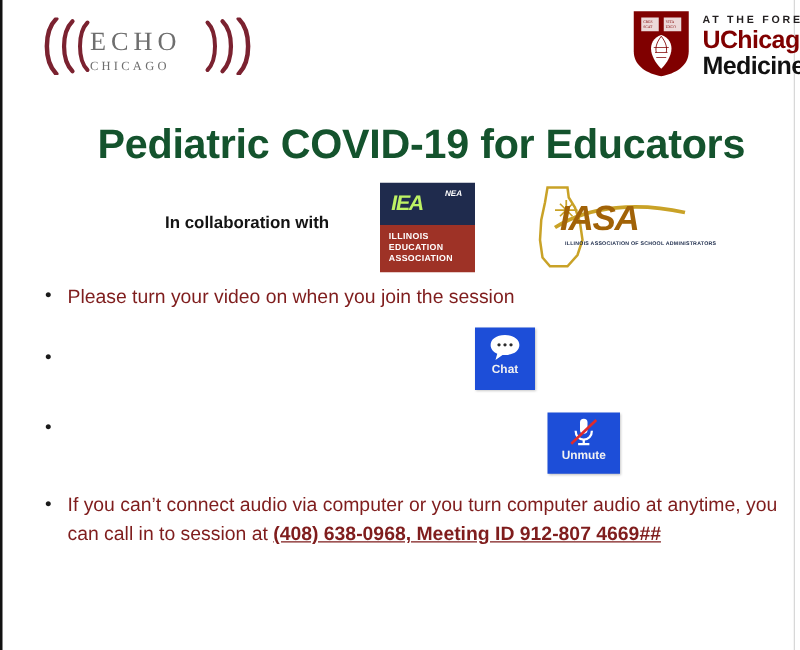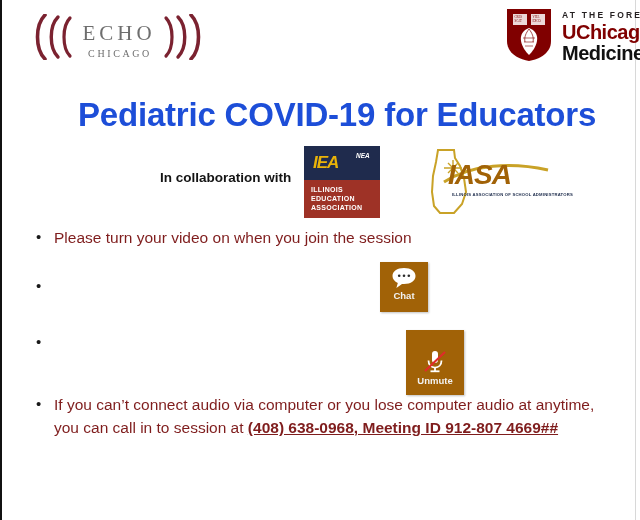--- a/index.html
+++ b/index.html
@@ -48,34 +48,33 @@
     width: 48px;
     height: 46px;
   }
   #echo-logo .arcs-left { left: 0px; }
   #echo-logo .arcs-right { left: 136px; }
   #echo-logo .echo-word {
     position: absolute;
     left: 46px;
     top: 11px;
     width: 94px;
-    text-align: center;
     font-family: "Liberation Serif", serif;
     font-size: 21px;
     letter-spacing: 4px;
     color: #6e6e6e;
     font-weight: 400;
     line-height: 24px;
   }
   #echo-logo .chicago-word {
     position: absolute;
     left: 46px;
     top: 38px;
     width: 96px;
-    text-align: center;
+    text-align: left;
     font-family: "Liberation Serif", serif;
     font-size: 10px;
     letter-spacing: 2.6px;
     color: #6e6e6e;
     line-height: 12px;
   }
 
   
   #uchicago-logo {
     position: absolute;
@@ -123,41 +122,40 @@
     white-space: nowrap;
   }
 
   
   #slide-title {
     position: absolute;
     left: 76px;
     top: 96px;
     font-size: 33px;
     font-weight: bold;
-    color: #1d4ed8;
+    color: #14532d;
     white-space: nowrap;
     letter-spacing: -0.2px;
   }
 
   
   #collab-row {
     position: absolute;
     left: 130px;
     top: 146px;
     height: 76px;
   }
   #collab-label {
     position: absolute;
     left: 0px;
     top: 24px;
     font-size: 13.5px;
     font-weight: bold;
     color: #141414;
     white-space: nowrap;
-    margin-left: 28px;
   }
 
   
   #iea-logo {
     position: absolute;
     left: 172px;
     top: 0px;
     width: 76px;
     height: 72px;
     overflow: hidden;
@@ -172,21 +170,21 @@
     background: #9e3226;
     position: relative;
   }
   #iea-logo .iea-mark {
     position: absolute;
     left: 9px;
     top: 8px;
     font-size: 17px;
     font-weight: bold;
     font-style: italic;
-    color: #eab308;
+    color: #bef264;
     letter-spacing: -1px;
     line-height: 18px;
   }
   #iea-logo .nea-mark {
     position: absolute;
     left: 52px;
     top: 6px;
     font-size: 6.5px;
     font-weight: bold;
     font-style: italic;
@@ -274,21 +272,21 @@
 
   #bullet-1 { left: 30px; top: 226px; width: 560px; }
   #bullet-2 { left: 30px; top: 275px; width: 420px; }
   #bullet-3 { left: 30px; top: 331px; width: 440px; }
   #bullet-4 { left: 30px; top: 393px; width: 600px; }
   #bullet-4 .bullet-text { width: 568px; }
 
   
   .zoom-btn {
     position: absolute;
-    background: #a16207;
+    background: #1d4ed8;
     display: flex;
     flex-direction: column;
     align-items: center;
     justify-content: flex-start;
     color: #ffffff;
     box-shadow: 1px 1px 2px rgba(0,0,0,0.25);
   }
   .zoom-btn .zb-label {
     font-size: 9.5px;
     font-weight: bold;
@@ -296,25 +294,25 @@
     line-height: 11px;
   }
   #chat-button {
     left: 378px;
     top: 262px;
     width: 48px;
     height: 46px;
     padding-top: 4px;
   }
   #unmute-button {
-    left: 404px;
+    left: 436px;
     top: 330px;
     width: 58px;
     height: 46px;
-    padding-top: 19px;
+    padding-top: 3px;
   }
 </style>
 </head>
 <body>
 
 <div id="slide">
 
   <div class="right-guide"></div>
 
   <div id="echo-logo">
@@ -420,16 +418,16 @@
       <path d="M6.5 11.5 C6.5 16,9.4 18.6,13 18.6 C16.6 18.6,19.5 16,19.5 11.5" stroke="#ffffff" stroke-width="1.8" fill="none"></path>
       <rect x="12.1" y="18.4" width="1.8" height="3.6" fill="#ffffff"></rect>
       <rect x="8.5" y="21.4" width="9" height="1.8" fill="#ffffff"></rect>
       <line x1="3" y1="22" x2="23" y2="3" stroke="#e02b2b" stroke-width="2.1"></line>
     </svg>
     <div class="zb-label">Unmute</div>
   </div>
 
   <div class="bullet" id="bullet-4">
     <div class="bullet-dot">•</div>
-    <div class="bullet-text"><span>If you can’t connect audio via computer or you lose computer audio at anytime, you can call in to session at  </span><span class="bu">(408) 638-0968, Meeting ID 912-807 4669##</span></div>
+    <div class="bullet-text"><span>If you can’t connect audio via computer or you turn computer audio at anytime, you can call in to session at  </span><span class="bu">(408) 638-0968, Meeting ID 912-807 4669##</span></div>
   </div>
 
 </div>
 
 </body></html>

